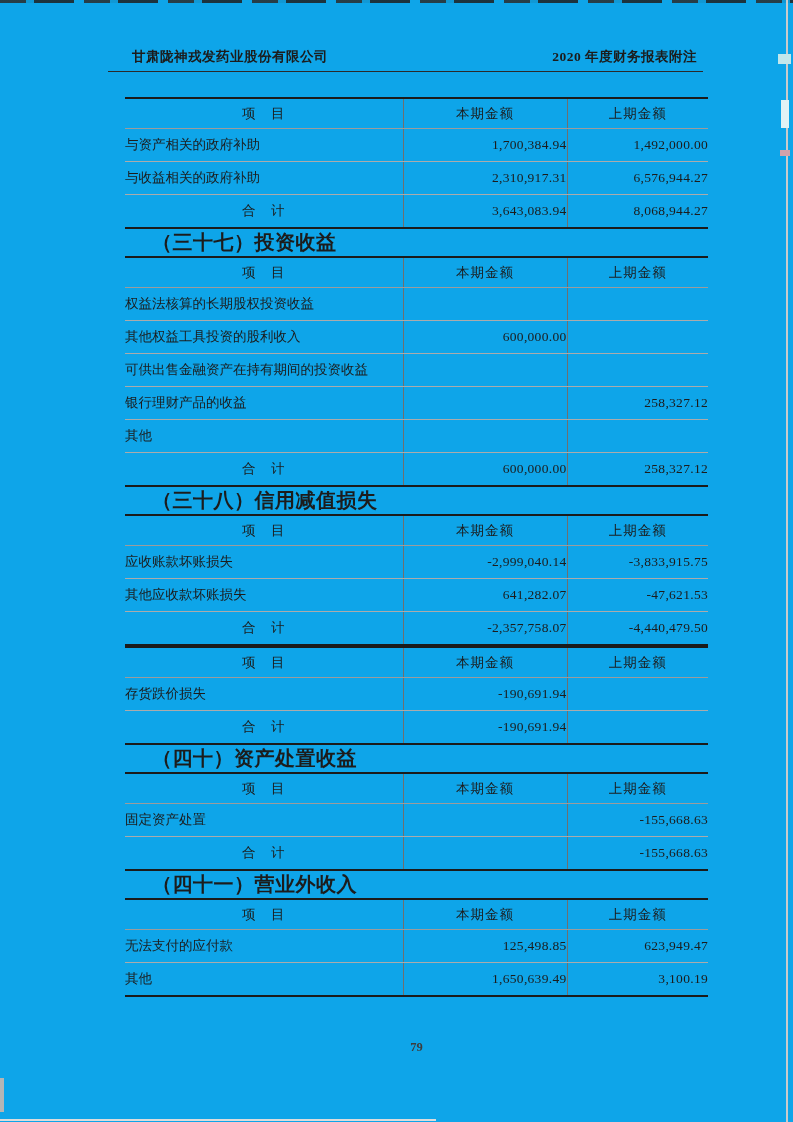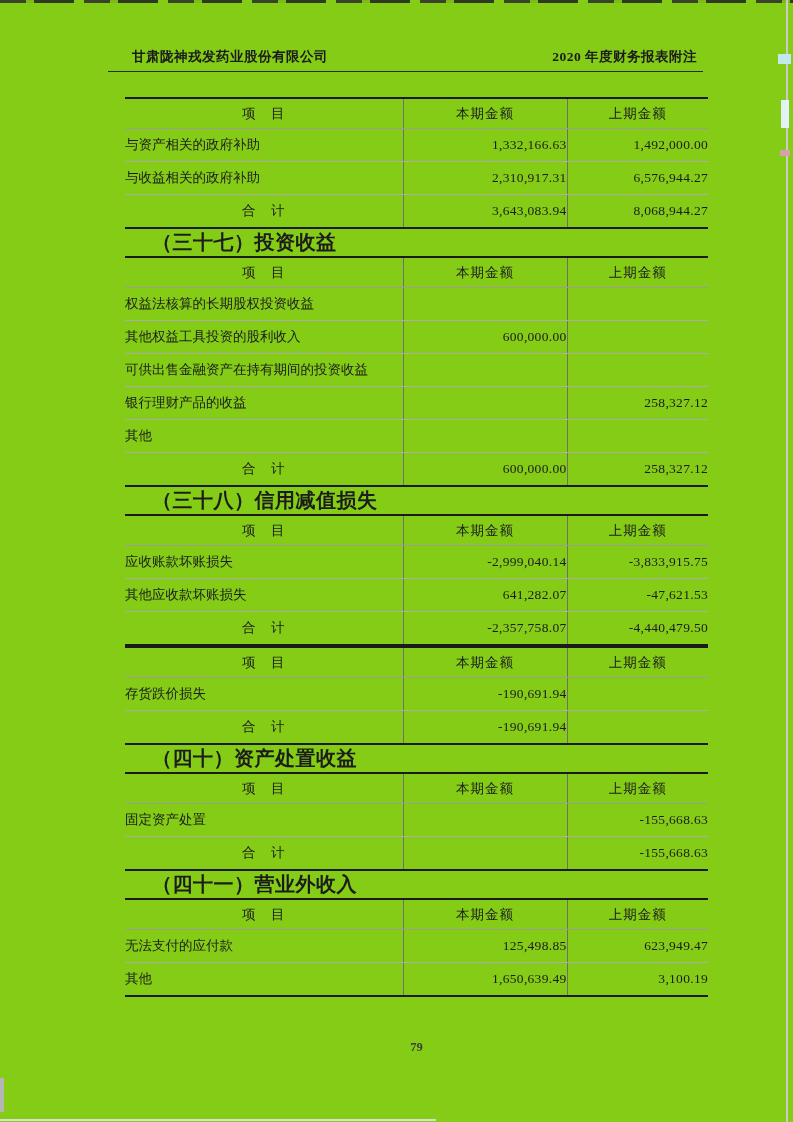--- a/index.html
+++ b/index.html
@@ -1,21 +1,21 @@
 <!DOCTYPE html>
 <html lang="zh"><head>
 <meta charset="utf-8">
 <title>2020 年度财务报表附注 - 第79页</title>
 <style>
   html,body { margin:0; padding:0; background:#e9e9e9; }
   .page {
     position:relative;
     width:793px; height:1122px;
     margin:0 auto;
-    background:#84cc16;
+    background:#0ea5e9;
     font-family:"Liberation Serif","DejaVu Serif",serif;
     color:#1c1c1c;
     overflow:hidden;
   }
 
   
   .edge-top {
     position:absolute; top:0; left:0; right:0; height:3px;
     background:repeating-linear-gradient(90deg,
       #2b2b2b 0 26px, rgba(43,43,43,.12) 26px 34px,
@@ -103,21 +103,21 @@
           <col style="width:141px">
         </colgroup>
       <tbody>
           <tr>
         <th class="vline">项　目</th>
         <th class="vline">本期金额</th>
         <th>上期金额</th>
       </tr>
       <tr>
         <td class="label vline">与资产相关的政府补助</td>
-        <td class="num vline">1,332,166.63</td>
+        <td class="num vline">1,700,384.94</td>
         <td class="num">1,492,000.00</td>
       </tr>
       <tr>
         <td class="label vline">与收益相关的政府补助</td>
         <td class="num vline">2,310,917.31</td>
         <td class="num">6,576,944.27</td>
       </tr>
       <tr>
         <td class="label total vline">合　计</td>
         <td class="num vline">3,643,083.94</td>

